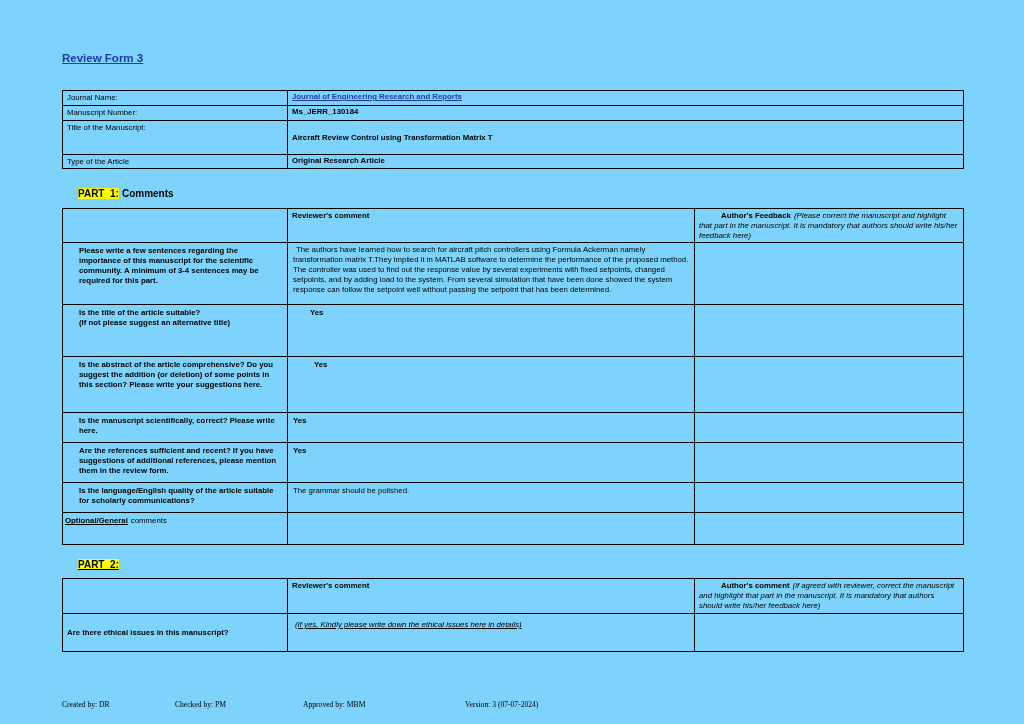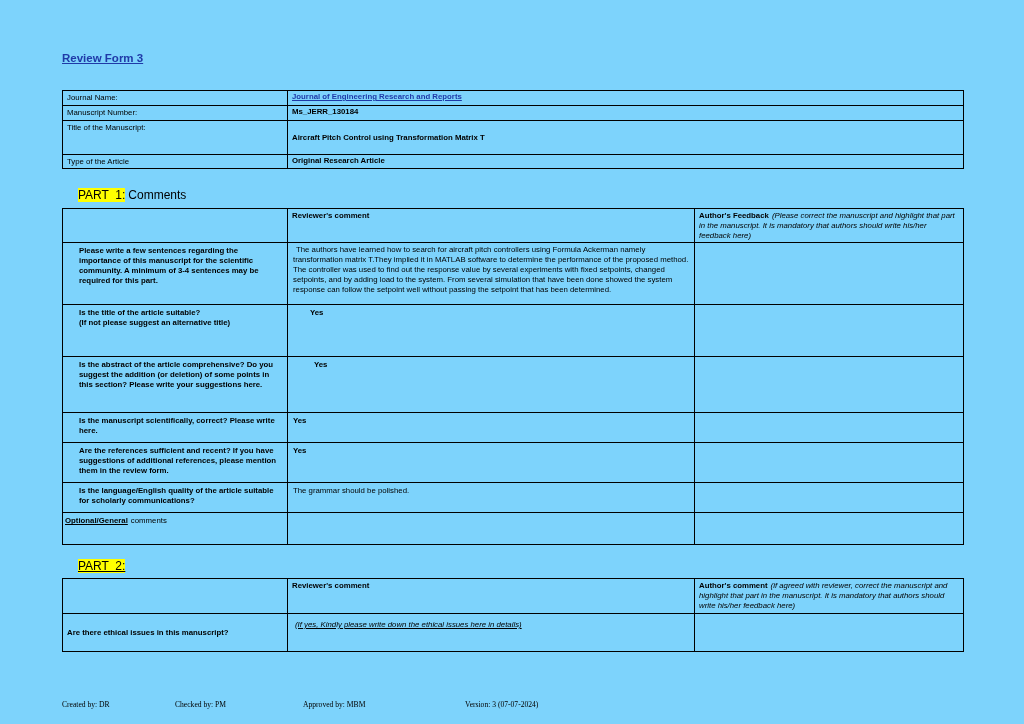--- a/index.html
+++ b/index.html
@@ -17,29 +17,29 @@
     font-size:7.8px; line-height:9.8px; overflow:hidden; word-wrap:break-word;
   }
   
   .info-table { position:absolute; left:62px; top:90px; width:901px; }
   .info-table td.lbl { padding-top:2px; }
   .info-table td.val { font-weight:bold; }
   .info-table td.val-mid { vertical-align:middle; font-weight:bold; }
   .journal-link { color:#1f3aa8; font-weight:bold; text-decoration:underline; cursor:pointer; }
   .h15{height:15px} .h25{height:34px} .h14{height:14px}
   
-  .part-heading { position:absolute; left:62px; font-size:12px; font-weight:normal;padding-left:16px; }
+  .part-heading { position:absolute; left:62px; font-size:10px; font-weight:bold;padding-left:16px; }
   .hl { background:#ffff00; white-space:pre-wrap; }
   .hl-ul { text-decoration:underline; }
   .heading-rest { margin-left:3px; }
   
   .part1-table { position:absolute; left:62px; top:208px; width:901px; }
   .part2-table { position:absolute; left:62px; top:578px; width:901px; }
   .hdr { font-weight:bold; padding:2px 4px; }
-  .hdr-bold { margin-right:3px; }
+  .hdr-bold { margin-right:3px;margin-left:22px; }
   .it { font-style:italic; font-weight:normal; }
   .q { font-weight:bold; padding:3px 6px 2px 16px; white-space:pre-line; }
   .comment { padding:2px 5px; text-indent:3px; }
   .yes { font-weight:bold; padding-top:3px; }
   .ind-lg { padding-left:22px; }
   .ind-xl { padding-left:26px; }
   .ind-sm { padding-left:5px; }
   .plain-ans { padding:3px 5px;margin-top:36px; }
   .opt-cell { padding:3px 4px 2px 2px; }
   .ul-bold { font-weight:bold; text-decoration:underline; }
@@ -71,21 +71,21 @@
         <tr class="h15">
       <td class="lbl">Journal Name:</td>
       <td><span class="journal-link">Journal of Engineering Research and Reports</span></td>
     </tr>
     <tr class="h15">
       <td class="lbl">Manuscript Number:</td>
       <td class="val">Ms_JERR_130184</td>
     </tr>
     <tr class="h25">
       <td class="lbl">Title of the Manuscript:</td>
-      <td class="val-mid">Aircraft Pitch Control using Transformation Matrix T</td>
+      <td class="val-mid">Aircraft Review Control using Transformation Matrix T</td>
     </tr>
     <tr class="h14">
       <td class="lbl">Type of the Article</td>
       <td class="val">Original Research Article</td>
     </tr>
   </tbody>
     </table>
 
   <div class="part-heading" style="top:188px;">
     <span class="hl">PART  1:</span><span class="heading-rest">Comments</span>

